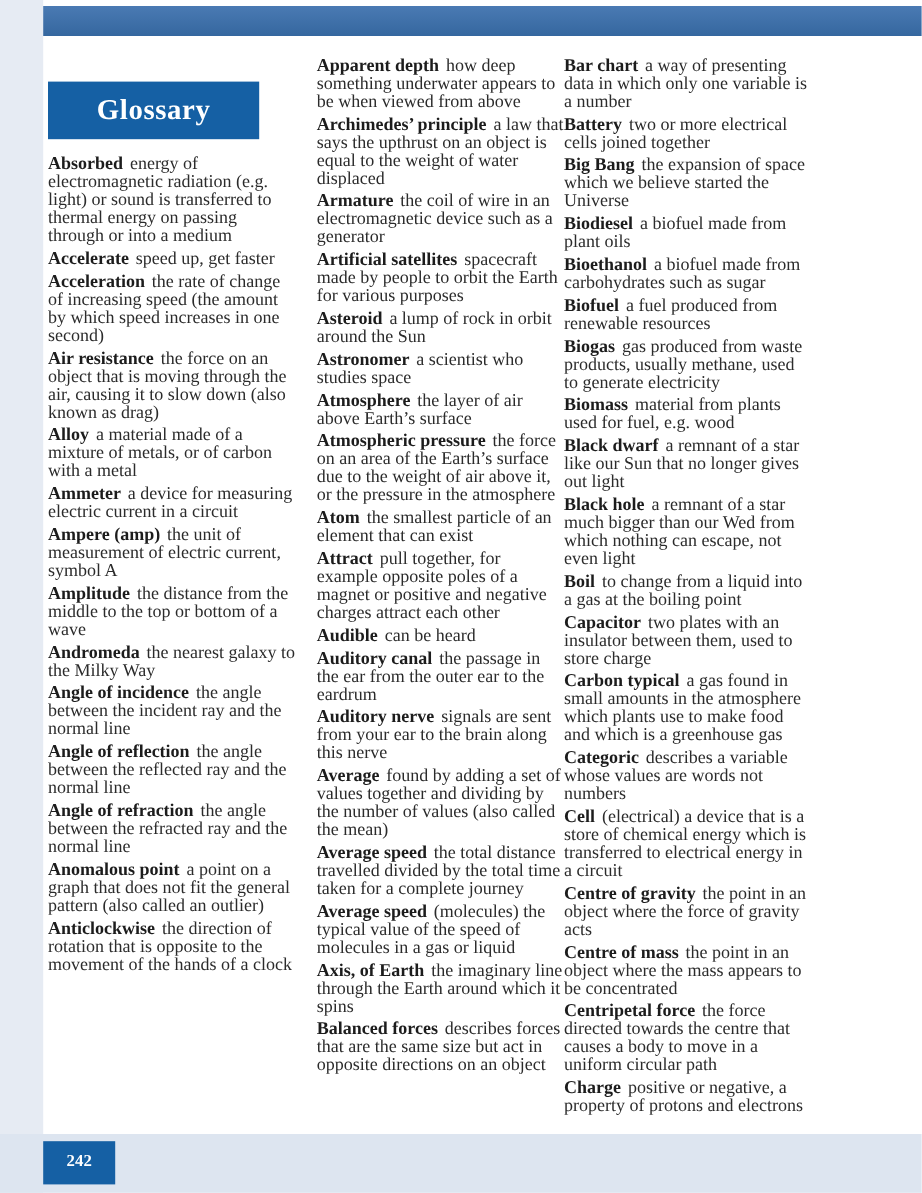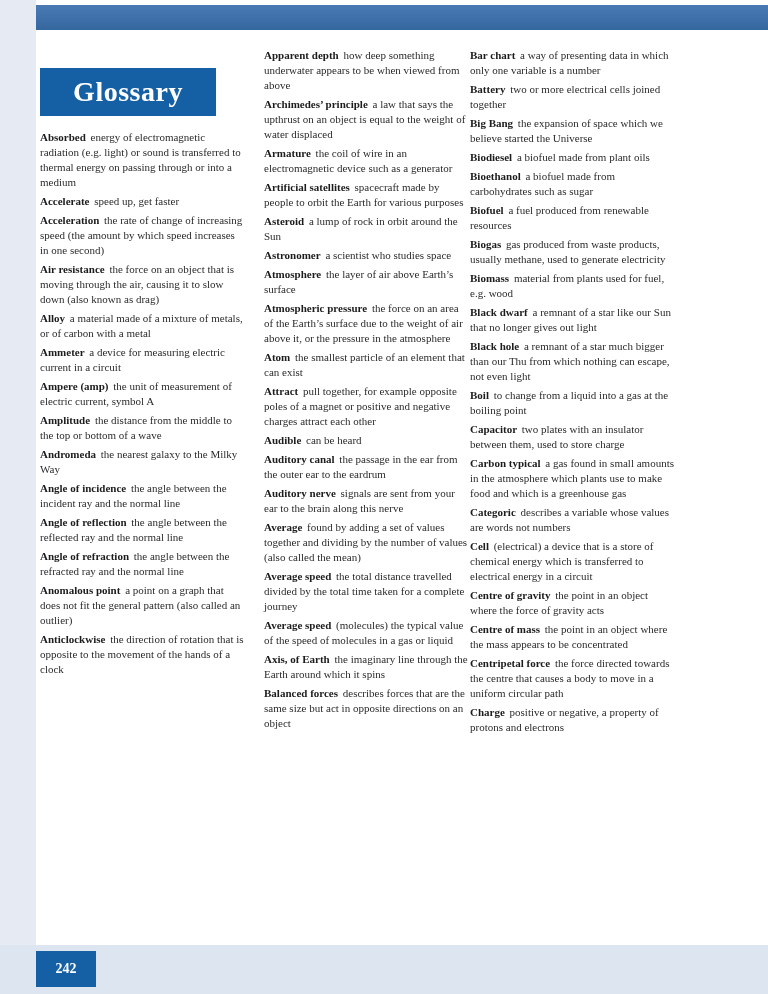--- a/index.html
+++ b/index.html
@@ -21,34 +21,34 @@
   }
   .top-bar {
     position: absolute; left: 36px; top: 5px; right: 0; height: 25px;
     background: linear-gradient(180deg, #4a7ab3 0%, #35679f 100%);
   }
   .title-box {
     position: absolute; left: 40px; top: 68px; width: 176px; height: 48px;
     background: #1560a4;
     color: #ffffff;
     display: flex; align-items: center; justify-content: center;
-    font-size: 28px; font-weight: bold;
+    font-size: 24px; font-weight: bold;
     letter-spacing: 0.5px;
   }
   .page-num-box {
     position: absolute; left: 36px; top: 951px; width: 60px; height: 36px;
     background: #1560a4;
     color: #ffffff;
     display: flex; align-items: center; justify-content: center;
     font-size: 14px; font-weight: bold;
   }
   .col {
     position: absolute;
     width: 206px;
-    font-size: 11px;
+    font-size: 15px;
     line-height: 15px;
     text-align: left;
   }
   .col-0 { left: 40px;  top: 130px; }
   .col-1 { left: 264px; top: 48px;  }
   .col-2 { left: 470px; top: 48px;  }
   .entry { margin-bottom: 4px; }
   .term { font-weight: bold; color: #1c1c1c; margin-right: 2px; }
   .note { color: #2b2b2b; }
   .def  { color: #2b2b2b; }
@@ -103,21 +103,21 @@
 <div class="col col-2">
     <p class="entry"><span class="term">Bar chart</span>  <span class="def">a way of presenting data in which only one variable is a number</span></p>
     <p class="entry"><span class="term">Battery</span>  <span class="def">two or more electrical cells joined together</span></p>
     <p class="entry"><span class="term">Big Bang</span>  <span class="def">the expansion of space which we believe started the Universe</span></p>
     <p class="entry"><span class="term">Biodiesel</span>  <span class="def">a biofuel made from plant oils</span></p>
     <p class="entry"><span class="term">Bioethanol</span>  <span class="def">a biofuel made from carbohydrates such as sugar</span></p>
     <p class="entry"><span class="term">Biofuel</span>  <span class="def">a fuel produced from renewable resources</span></p>
     <p class="entry"><span class="term">Biogas</span>  <span class="def">gas produced from waste products, usually methane, used to generate electricity</span></p>
     <p class="entry"><span class="term">Biomass</span>  <span class="def">material from plants used for fuel, e.g. wood</span></p>
     <p class="entry"><span class="term">Black dwarf</span>  <span class="def">a remnant of a star like our Sun that no longer gives out light</span></p>
-    <p class="entry"><span class="term">Black hole</span>  <span class="def">a remnant of a star much bigger than our Thu from which nothing can escape, not even light</span></p>
+    <p class="entry"><span class="term">Black hole</span>  <span class="def">a remnant of a star much bigger than our Wed from which nothing can escape, not even light</span></p>
     <p class="entry"><span class="term">Boil</span>  <span class="def">to change from a liquid into a gas at the boiling point</span></p>
     <p class="entry"><span class="term">Capacitor</span>  <span class="def">two plates with an insulator between them, used to store charge</span></p>
     <p class="entry"><span class="term">Carbon typical</span>  <span class="def">a gas found in small amounts in the atmosphere which plants use to make food and which is a greenhouse gas</span></p>
     <p class="entry"><span class="term">Categoric</span>  <span class="def">describes a variable whose values are words not numbers</span></p>
     <p class="entry"><span class="term">Cell</span> <span class="note">(electrical)</span> <span class="def">a device that is a store of chemical energy which is transferred to electrical energy in a circuit</span></p>
     <p class="entry"><span class="term">Centre of gravity</span>  <span class="def">the point in an object where the force of gravity acts</span></p>
     <p class="entry"><span class="term">Centre of mass</span>  <span class="def">the point in an object where the mass appears to be concentrated</span></p>
     <p class="entry"><span class="term">Centripetal force</span>  <span class="def">the force directed towards the centre that causes a body to move in a uniform circular path</span></p>
     <p class="entry"><span class="term">Charge</span>  <span class="def">positive or negative, a property of protons and electrons</span></p>
   </div>

